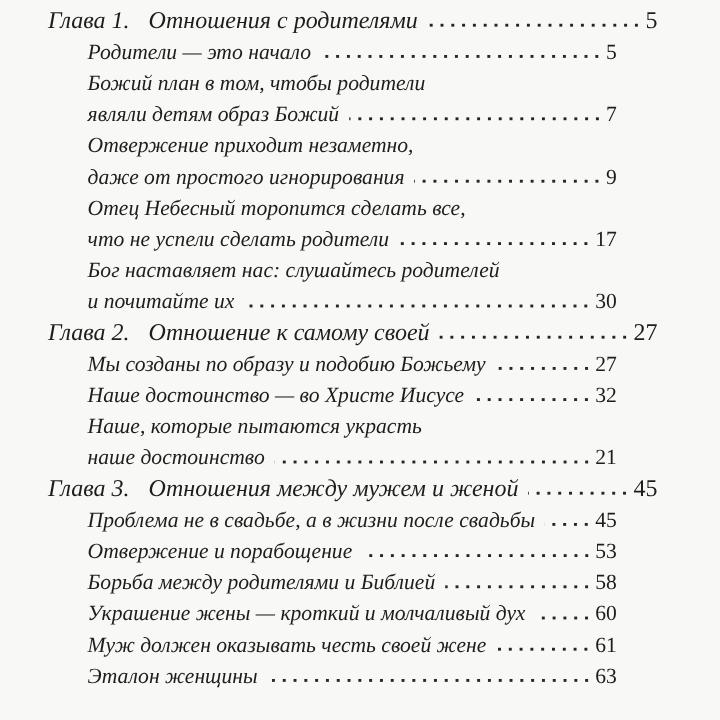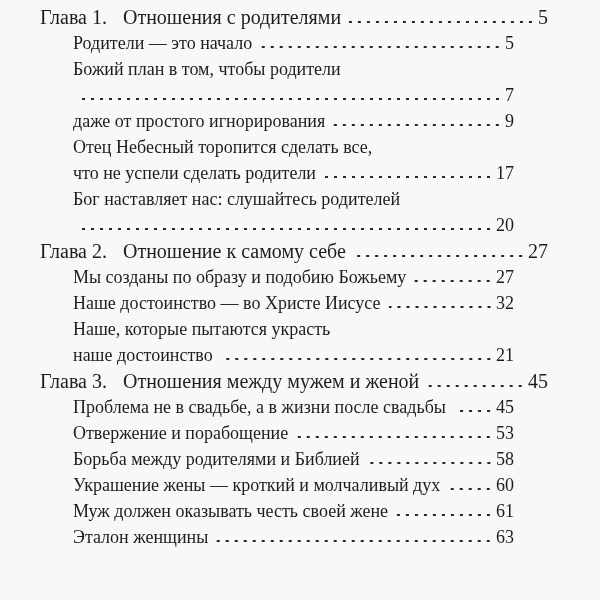--- a/index.html
+++ b/index.html
@@ -33,20 +33,21 @@
   .item-row {
     font-size: 18px;
     margin-left: 33px;
     margin-right: 34px;
   }
   .ch-label {
     margin-right: 16px;
   }
   .txt {
     flex: 0 0 auto;
+    font-style: italic;
   }
   .leader {
     flex: 1 1 auto;
     min-width: 14px;
     height: 4px;
     margin: 0 3px 0 8px;
     background-image: radial-gradient(circle, #262626 1.3px, transparent 1.5px);
     background-size: 9px 4px;
     background-repeat: repeat-x;
     background-position: right bottom;
@@ -70,50 +71,55 @@
   <div class="row item-row">
     <span class="txt">Родители — это начало</span>
     <span class="leader"></span>
     <span class="page-num">5</span>
   </div>
 
   <div class="row item-row">
     <span class="txt">Божий план в том, чтобы родители</span>
   </div>
   <div class="row item-row">
+    <span class="txt">являли детям образ Божий</span>
     <span class="leader"></span>
     <span class="page-num">7</span>
   </div>
 
+  <div class="row item-row">
+    <span class="txt">Отвержение приходит незаметно,</span>
+  </div>
   <div class="row item-row">
     <span class="txt">даже от простого игнорирования</span>
     <span class="leader"></span>
     <span class="page-num">9</span>
   </div>
 
   <div class="row item-row">
     <span class="txt">Отец Небесный торопится сделать все,</span>
   </div>
   <div class="row item-row">
     <span class="txt">что не успели сделать родители</span>
     <span class="leader"></span>
     <span class="page-num">17</span>
   </div>
 
   <div class="row item-row">
     <span class="txt">Бог наставляет нас: слушайтесь родителей</span>
   </div>
   <div class="row item-row">
+    <span class="txt">и почитайте их</span>
     <span class="leader"></span>
-    <span class="page-num">20</span>
+    <span class="page-num">30</span>
   </div>
 
   <div class="row chapter-row section-gap">
     <span class="ch-label txt">Глава 2.</span>
-    <span class="txt">Отношение к самому себе</span>
+    <span class="txt">Отношение к самому своей</span>
     <span class="leader"></span>
     <span class="page-num">27</span>
   </div>
 
   <div class="row item-row">
     <span class="txt">Мы созданы по образу и подобию Божьему</span>
     <span class="leader"></span>
     <span class="page-num">27</span>
   </div>
 

